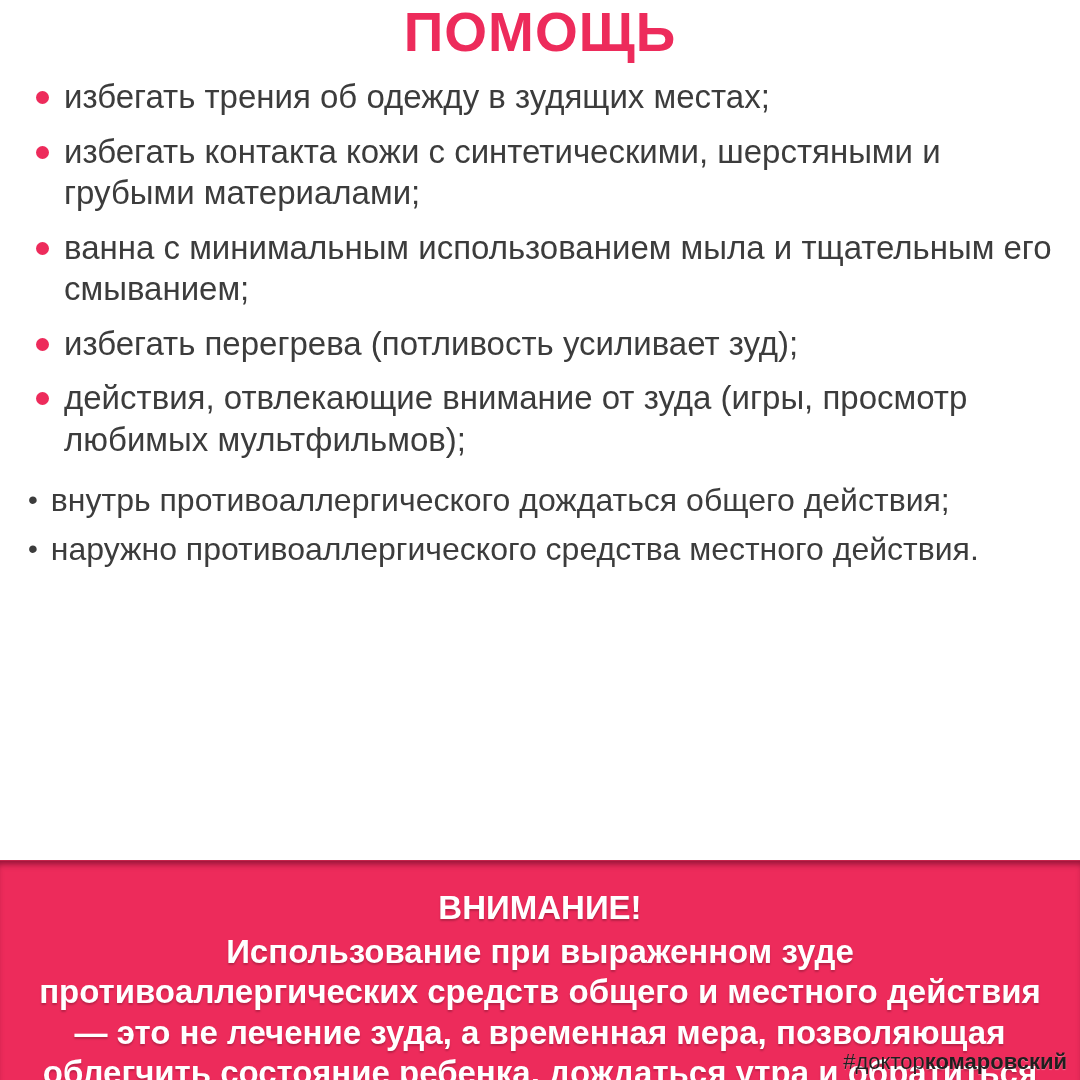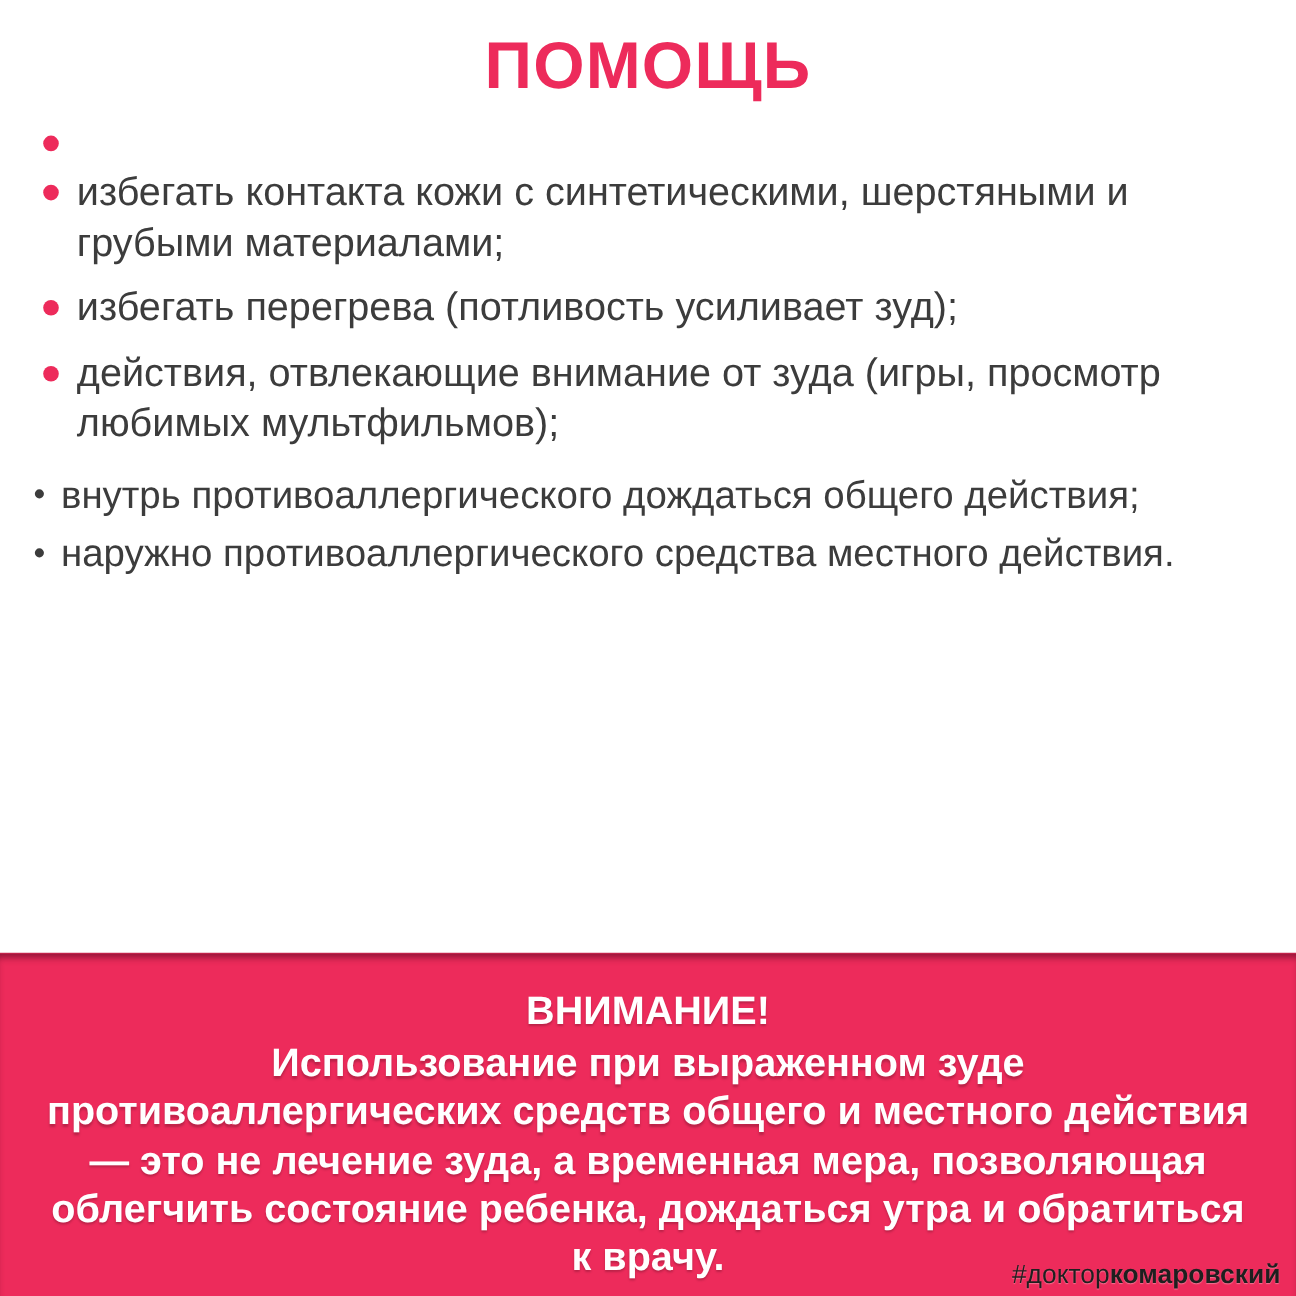--- a/index.html
+++ b/index.html
@@ -17,21 +17,20 @@
     background:var(--page-bg);
     font-family:"Liberation Sans","DejaVu Sans",sans-serif;
     color:var(--text);
   }
   .title{
     text-align:center;
     color:var(--accent);
     font-size:55px;
     font-weight:700;
     letter-spacing:1px;
-    padding-top:22px;
     margin-bottom:12px;
   }
   .list{
     list-style:none;
     padding:0 22px 0 36px;
   }
   .item{
     display:flex;
     align-items:flex-start;
     margin-bottom:13px;
@@ -60,21 +59,21 @@
     color:var(--text);
   }
   .submark{
     margin-right:13px;
     font-size:28px;
     line-height:1.45;
   }
   .banner{
     position:absolute;
     left:0;right:0;bottom:0;
-    height:286px;
+    height:220px;
     background:var(--banner-bg);
     color:var(--banner-text);
     text-align:center;
     box-shadow:inset 0 6px 6px -3px rgba(70,0,25,.55);
     border-top:1px solid rgba(0,0,0,.18);
   }
   .banner-heading{
     font-size:33px;
     font-weight:700;
     margin-top:28px;
@@ -101,24 +100,29 @@
 </head>
 <body>
 
 <div class="page">
 
   <h1 class="title">ПОМОЩЬ</h1>
 
   <ul class="list">
     <li class="item">
       <span class="dot"></span>
+      <span class="item-text">избегать трения об одежду в зудящих местах;</span>
     </li>
     <li class="item">
       <span class="dot"></span>
       <span class="item-text">избегать контакта кожи с синтетическими, шерстяными и грубыми материалами;</span>
+    </li>
+    <li class="item">
+      <span class="dot"></span>
+      <span class="item-text">ванна с минимальным использованием мыла и тщательным его смыванием;</span>
     </li>
     <li class="item">
       <span class="dot"></span>
       <span class="item-text">избегать перегрева (потливость усиливает зуд);</span>
     </li>
     <li class="item">
       <span class="dot"></span>
       <span class="item-text">действия, отвлекающие внимание от зуда (игры, просмотр любимых мультфильмов);</span>
     </li>
   </ul>

